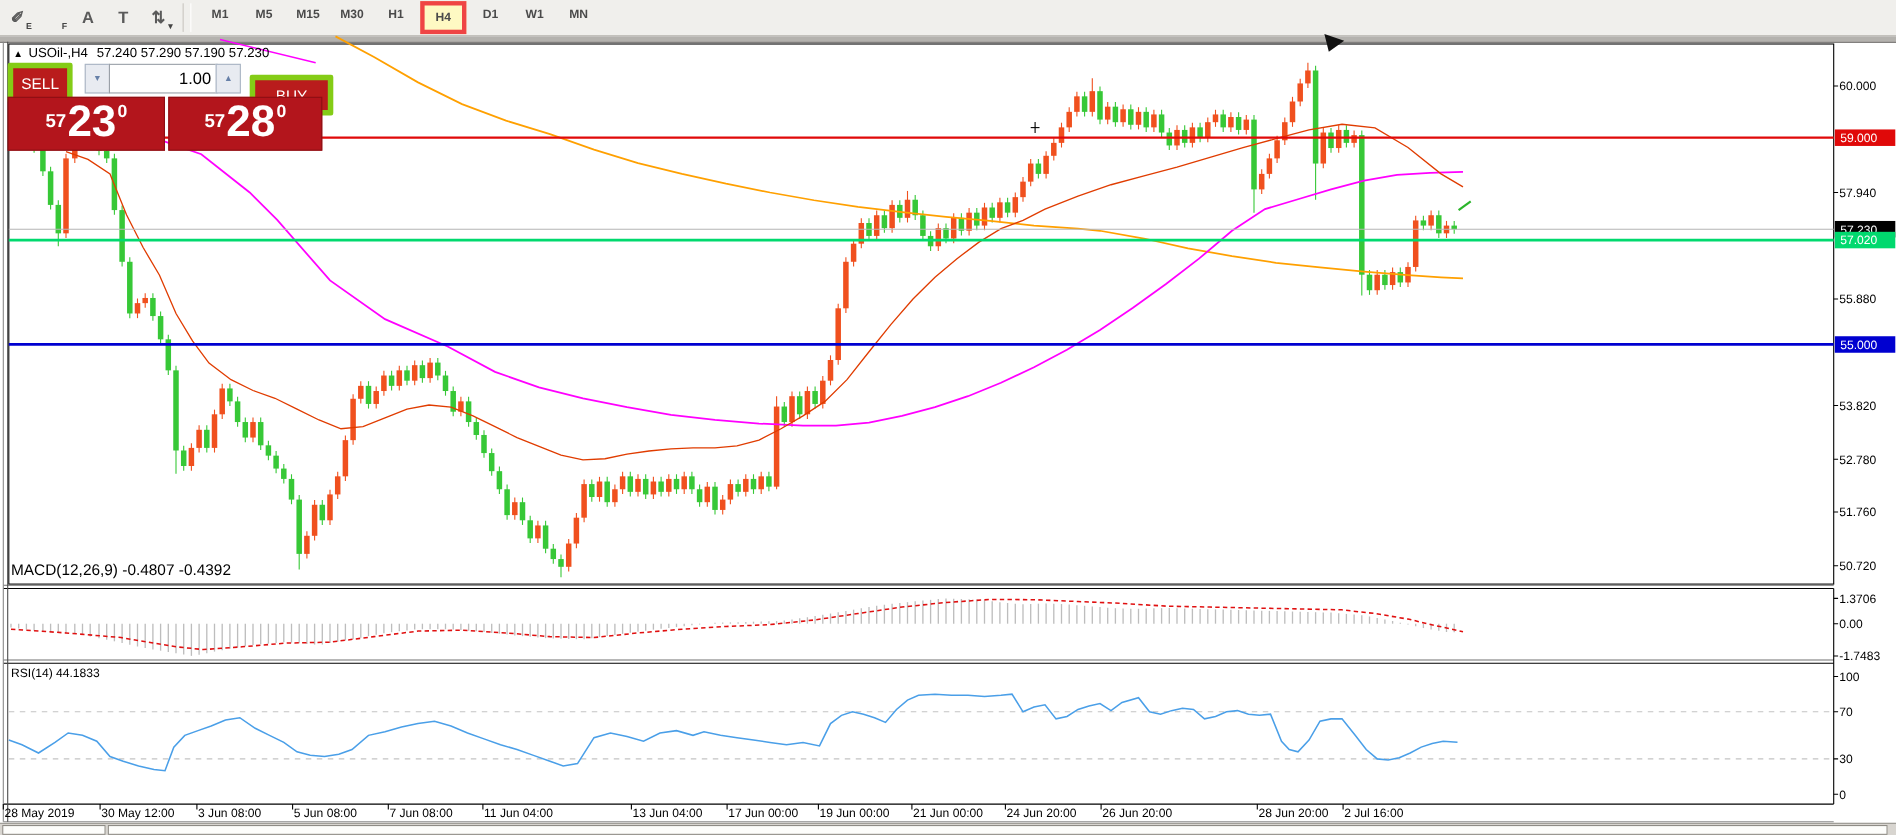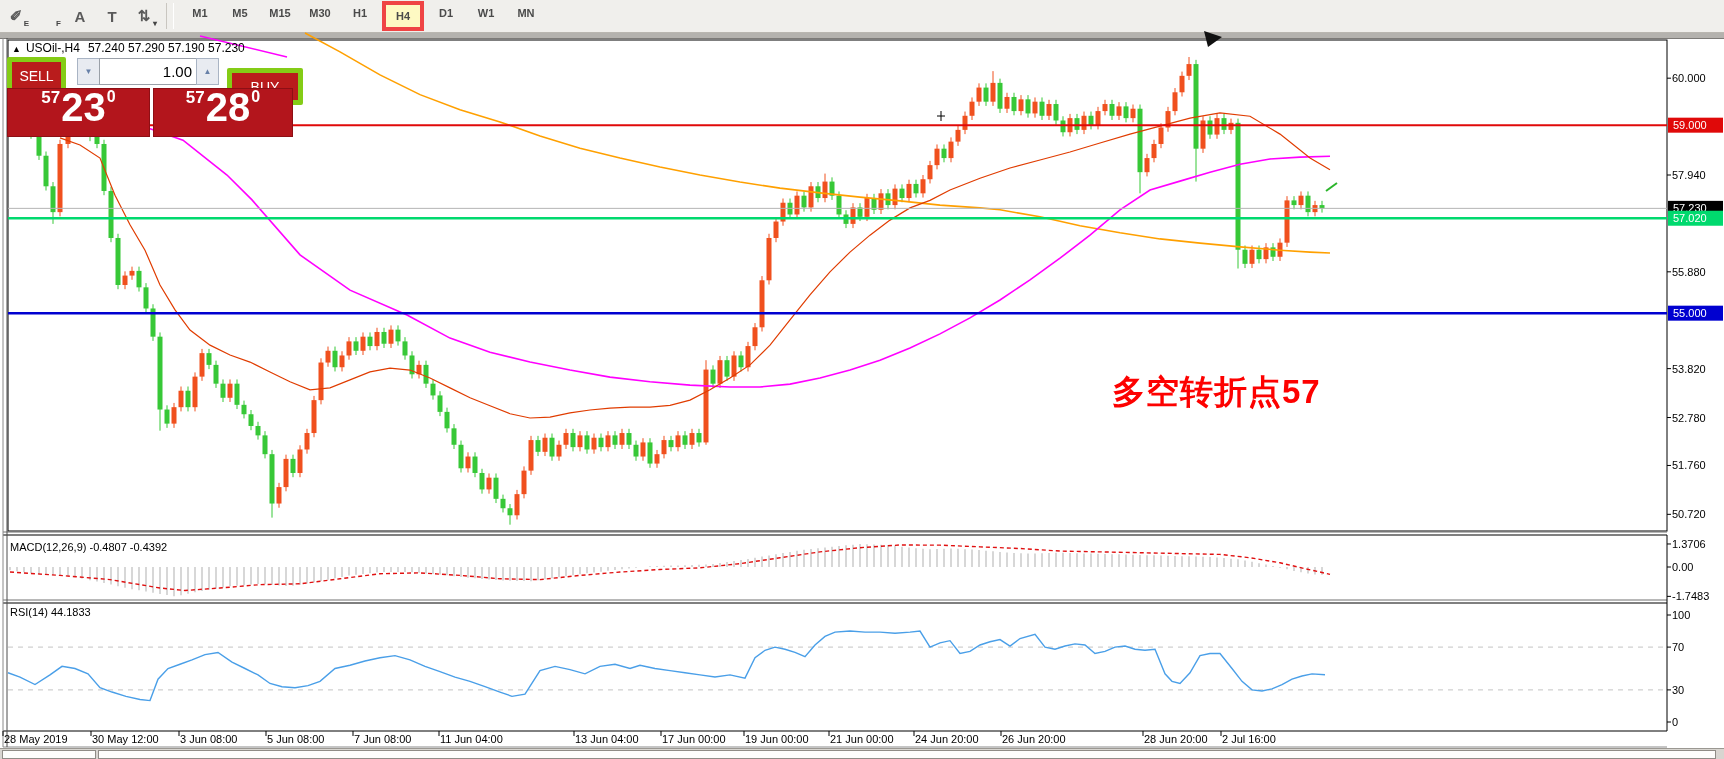--- a/index.html
+++ b/index.html
@@ -26,29 +26,29 @@
         display:flex;align-items:center;justify-content:center;border:5px solid #84cc16;border-radius:2px;cursor:pointer;}
   .sell-btn{left:0;width:49px;}
   .buy-btn{left:220px;width:66px;margin-top:11px;}
   .spin{position:absolute;top:1px;width:21px;height:25px;background:#e8ebf1;border:1px solid #a9b4c4;
         display:flex;align-items:center;justify-content:center;color:#6780a8;font-size:8px;cursor:pointer;}
   .spin.down{left:70px;} .spin.up{left:189px;}
   #vol-input{position:absolute;left:92px;top:1px;width:90px;height:23px;border:1px solid #9aa0a8;
         font-size:15px;text-align:right;padding-right:5px;font-family:"Liberation Sans",sans-serif;}
   .qp-row2{position:absolute;left:0;top:33px;width:286px;height:49px;}
   .price-box{position:absolute;top:0;height:49px;background:#b3151c;border:1px solid #8d0f15;color:#fff;
-        display:flex;align-items:flex-start;justify-content:center;padding-bottom:3px;box-sizing:border-box;cursor:pointer;}
+        display:flex;align-items:center;justify-content:center;padding-bottom:3px;box-sizing:border-box;cursor:pointer;}
   .price-box .small{font-size:17px;font-weight:bold;line-height:1;margin-bottom:3px;}
   .price-box .big{font-size:40px;font-weight:bold;line-height:0.9;margin:0 1px;}
   .price-box .sup{font-size:16px;font-weight:bold;line-height:1;margin-bottom:18px;}
   .price-box.sell{left:0;width:143px;}
   .price-box.buy{left:146px;width:140px;}
   #annotation{position:absolute;left:1112px;top:370px;font-size:33px;font-weight:bold;color:#fd0100;
         z-index:4;white-space:nowrap;letter-spacing:1px;}
-  #macd-label{position:absolute;left:10px;top:541px;font-size:11px;color:#000;z-index:4;}
+  #macd-label{position:absolute;left:10px;top:510px;font-size:14px;color:#000;z-index:4;}
   #rsi-label{position:absolute;left:10px;top:606px;font-size:11px;color:#000;z-index:4;}
   #chart-svg{position:absolute;left:0;top:0;z-index:1;}
   
   #bottom-strip{position:absolute;left:0;top:748px;width:1724px;height:11px;background:#d8d5d0;border-top:1px solid #9b9892;}
   .scroll-box{position:absolute;top:1px;height:7px;background:#fdfdfb;border:1px solid #8f8c86;}
   #scroll-left{left:2px;width:92px;}
   #scroll-thumb{left:98px;width:1616px;}
 </style>
 </head>
 <body>
@@ -768,21 +768,20 @@
         <span class="sup">0</span>
       </div>
       <div class="price-box buy">
         <span class="small">57</span>
         <span class="big">28</span>
         <span class="sup">0</span>
       </div>
     </div>
   </div>
 
-  <div id="annotation">多空转折点57</div>
 
   <div id="macd-label">MACD(12,26,9) -0.4807 -0.4392</div>
   <div id="rsi-label">RSI(14) 44.1833</div>
 
   <div id="bottom-strip">
     <div class="scroll-box" id="scroll-left"></div>
     <div class="scroll-box" id="scroll-thumb"></div>
   </div>
 </div>
 

